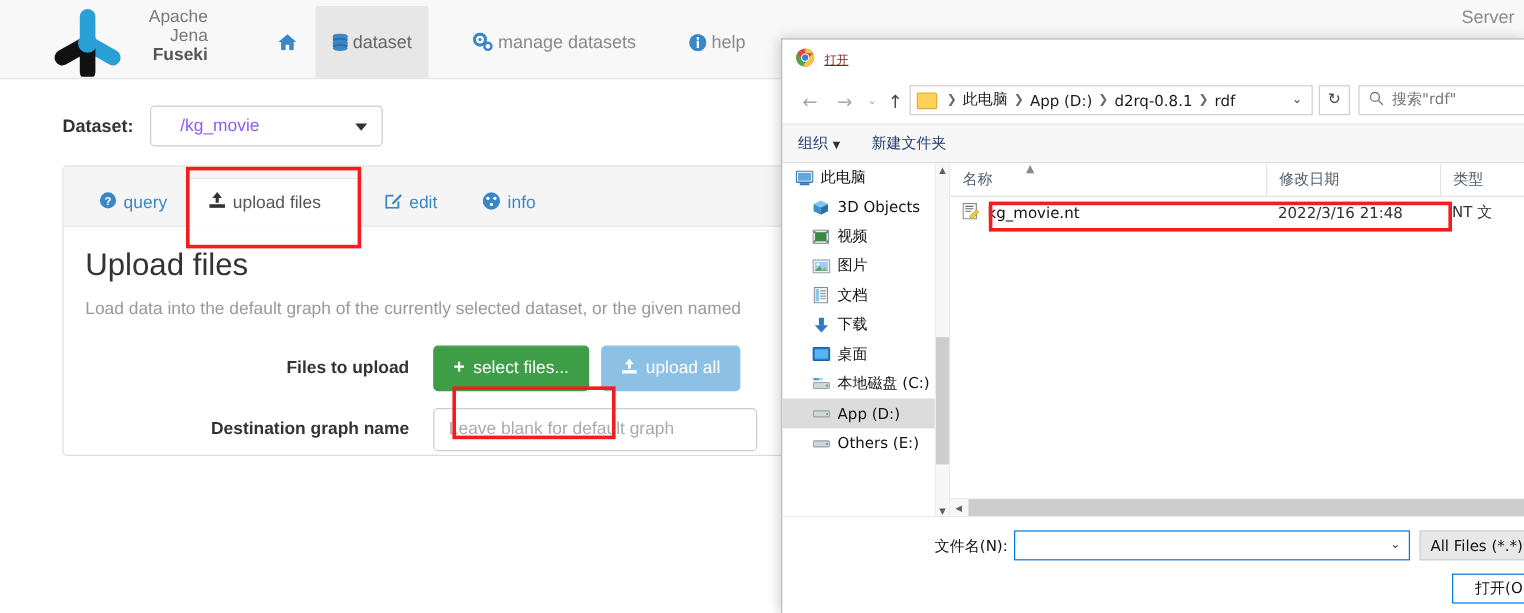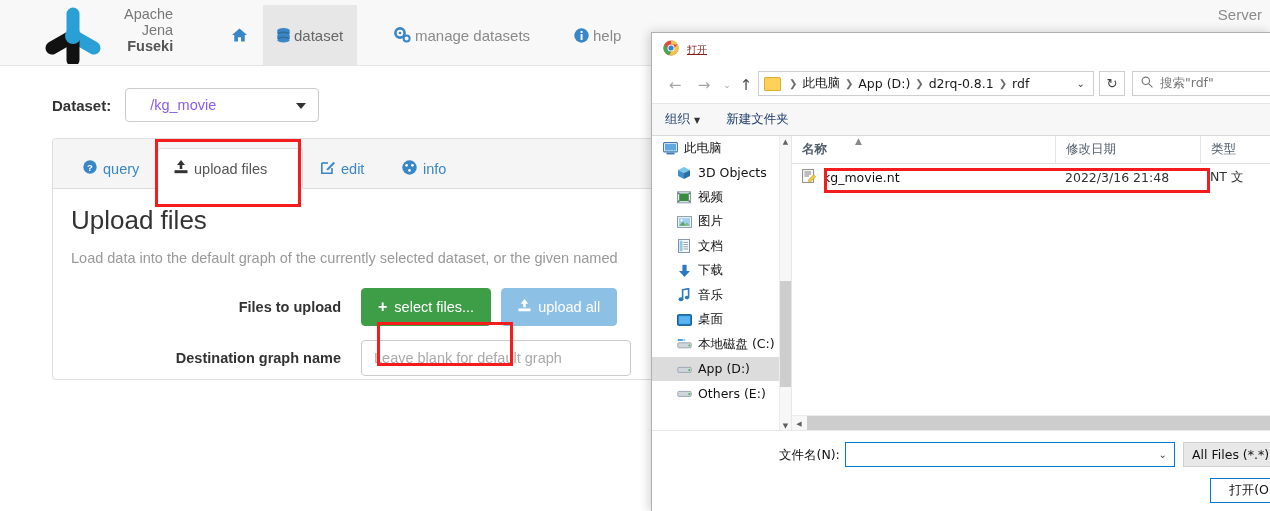--- a/index.html
+++ b/index.html
@@ -515,30 +515,20 @@
       <div class="titem indent">
         <span class="tico">
           <svg width="13" height="14" viewBox="0 0 13 14">
               <rect x="4.4" y="0.8" width="4.2" height="6.6" fill="#2b79c2"></rect>
               <path d="M1 7 L12 7 L6.5 13 Z" fill="#2b79c2"></path>
             </svg>
         </span>
         <span>下载</span>
       </div>
 
-      <div class="titem indent">
-        <span class="tico">
-          <svg width="12" height="14" viewBox="0 0 12 14">
-              <path d="M4.6 10.8 L4.6 1.8 L10.6 0.6 L10.6 9.2" fill="none" stroke="#2b79c2" stroke-width="1.6"></path>
-              <ellipse cx="3" cy="11.2" rx="2.5" ry="2" fill="#2b79c2"></ellipse>
-              <ellipse cx="9" cy="9.6" rx="2.2" ry="1.8" fill="#2b79c2"></ellipse>
-            </svg>
-        </span>
-        <span>音乐</span>
-      </div>
 
       <div class="titem indent">
         <span class="tico">
           <svg width="15" height="12" viewBox="0 0 15 12">
               <rect x="0.5" y="0.6" width="14" height="10.8" rx="1" fill="#1f7ec4" stroke="#1a5f95" stroke-width="1"></rect>
               <rect x="2" y="2.2" width="11" height="7.6" fill="#59b4ef"></rect>
             </svg>
         </span>
         <span>桌面</span>
       </div>
@@ -578,21 +568,21 @@
 
     <div class="vscroll">
       <div class="arr">▲</div>
       <div class="vthumb"></div>
       <div class="arr bot">▼</div>
     </div>
   </div>
 
   <div class="dlg-list">
     <div class="colhdr">
-      <div class="col first" style="left:0;width:263px;font-weight:bold;">
+      <div class="col first" style="left:0;width:263px;">
         <span>名称</span>
         <span class="sortmark">▲</span>
       </div>
       <div class="col" style="left:263px;width:145px;">
         <span>修改日期</span>
       </div>
       <div class="col" style="left:408px;width:120px;">
         <span>类型</span>
       </div>
     </div>

